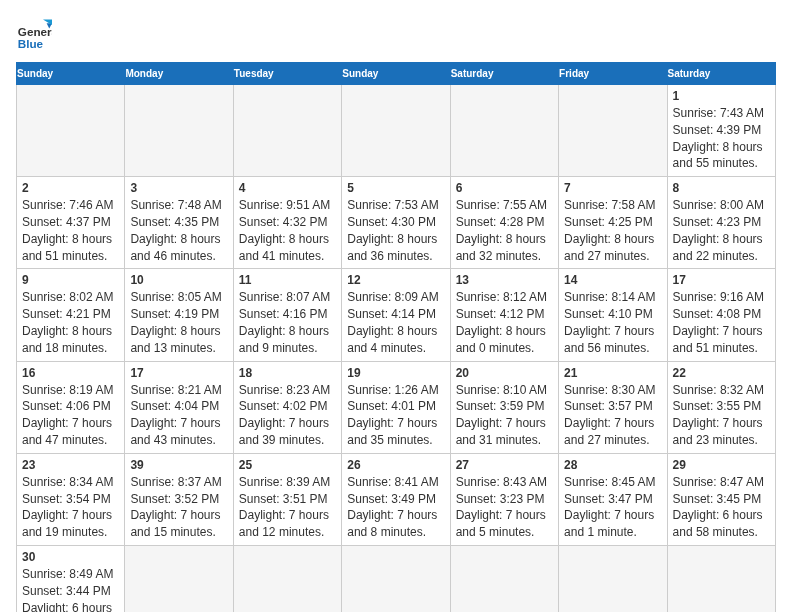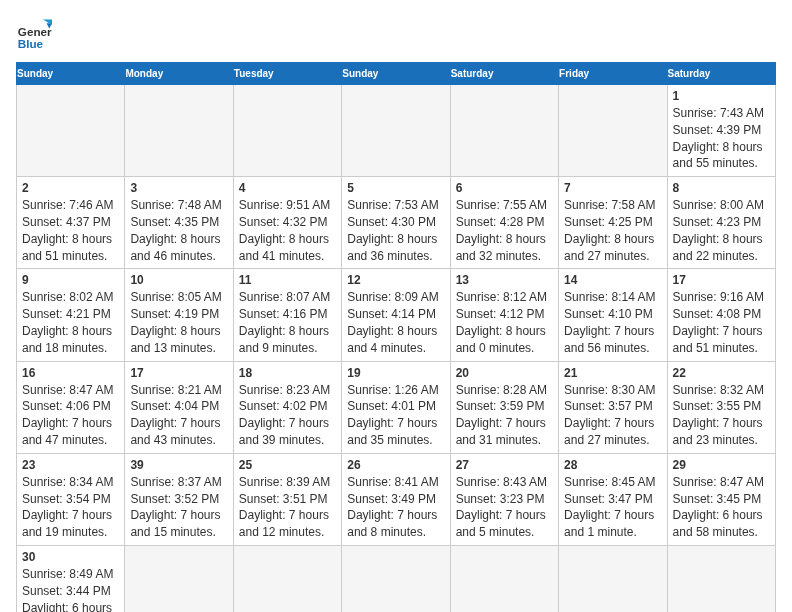--- a/index.html
+++ b/index.html
@@ -229,21 +229,21 @@
             <span class="day-number">17</span>
             <div class="day-info">Sunrise: 9:16 AM
 Sunset: 4:08 PM
 Daylight: 7 hours
 and 51 minutes.</div>
           </td>
         </tr>
         <tr>
           <td>
             <span class="day-number">16</span>
-            <div class="day-info">Sunrise: 8:47 AM
+            <div class="day-info">Sunrise: 8:19 AM
 Sunset: 4:06 PM
 Daylight: 7 hours
 and 47 minutes.</div>
           </td>
           <td>
             <span class="day-number">17</span>
             <div class="day-info">Sunrise: 8:21 AM
 Sunset: 4:04 PM
 Daylight: 7 hours
 and 43 minutes.</div>
@@ -257,21 +257,21 @@
           </td>
           <td>
             <span class="day-number">19</span>
             <div class="day-info">Sunrise: 1:26 AM
 Sunset: 4:01 PM
 Daylight: 7 hours
 and 35 minutes.</div>
           </td>
           <td>
             <span class="day-number">20</span>
-            <div class="day-info">Sunrise: 8:28 AM
+            <div class="day-info">Sunrise: 8:10 AM
 Sunset: 3:59 PM
 Daylight: 7 hours
 and 31 minutes.</div>
           </td>
           <td>
             <span class="day-number">21</span>
             <div class="day-info">Sunrise: 8:30 AM
 Sunset: 3:57 PM
 Daylight: 7 hours
 and 27 minutes.</div>

